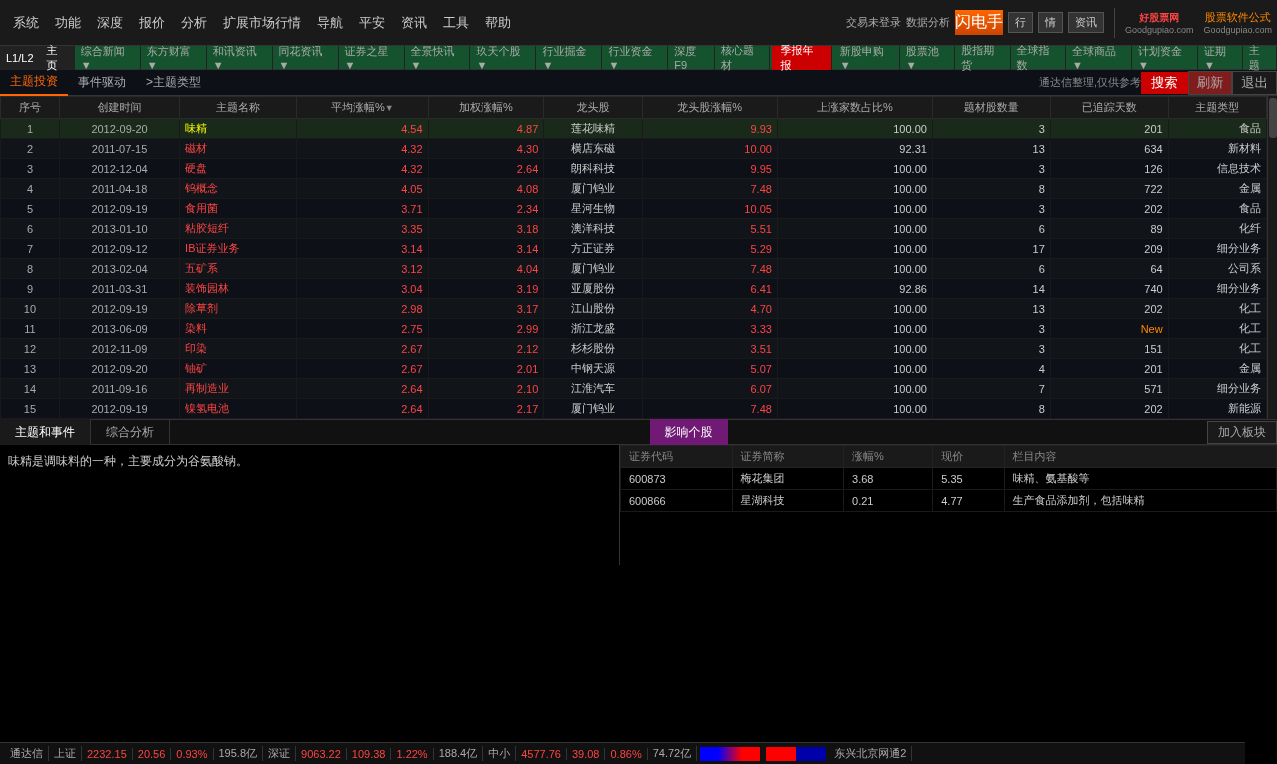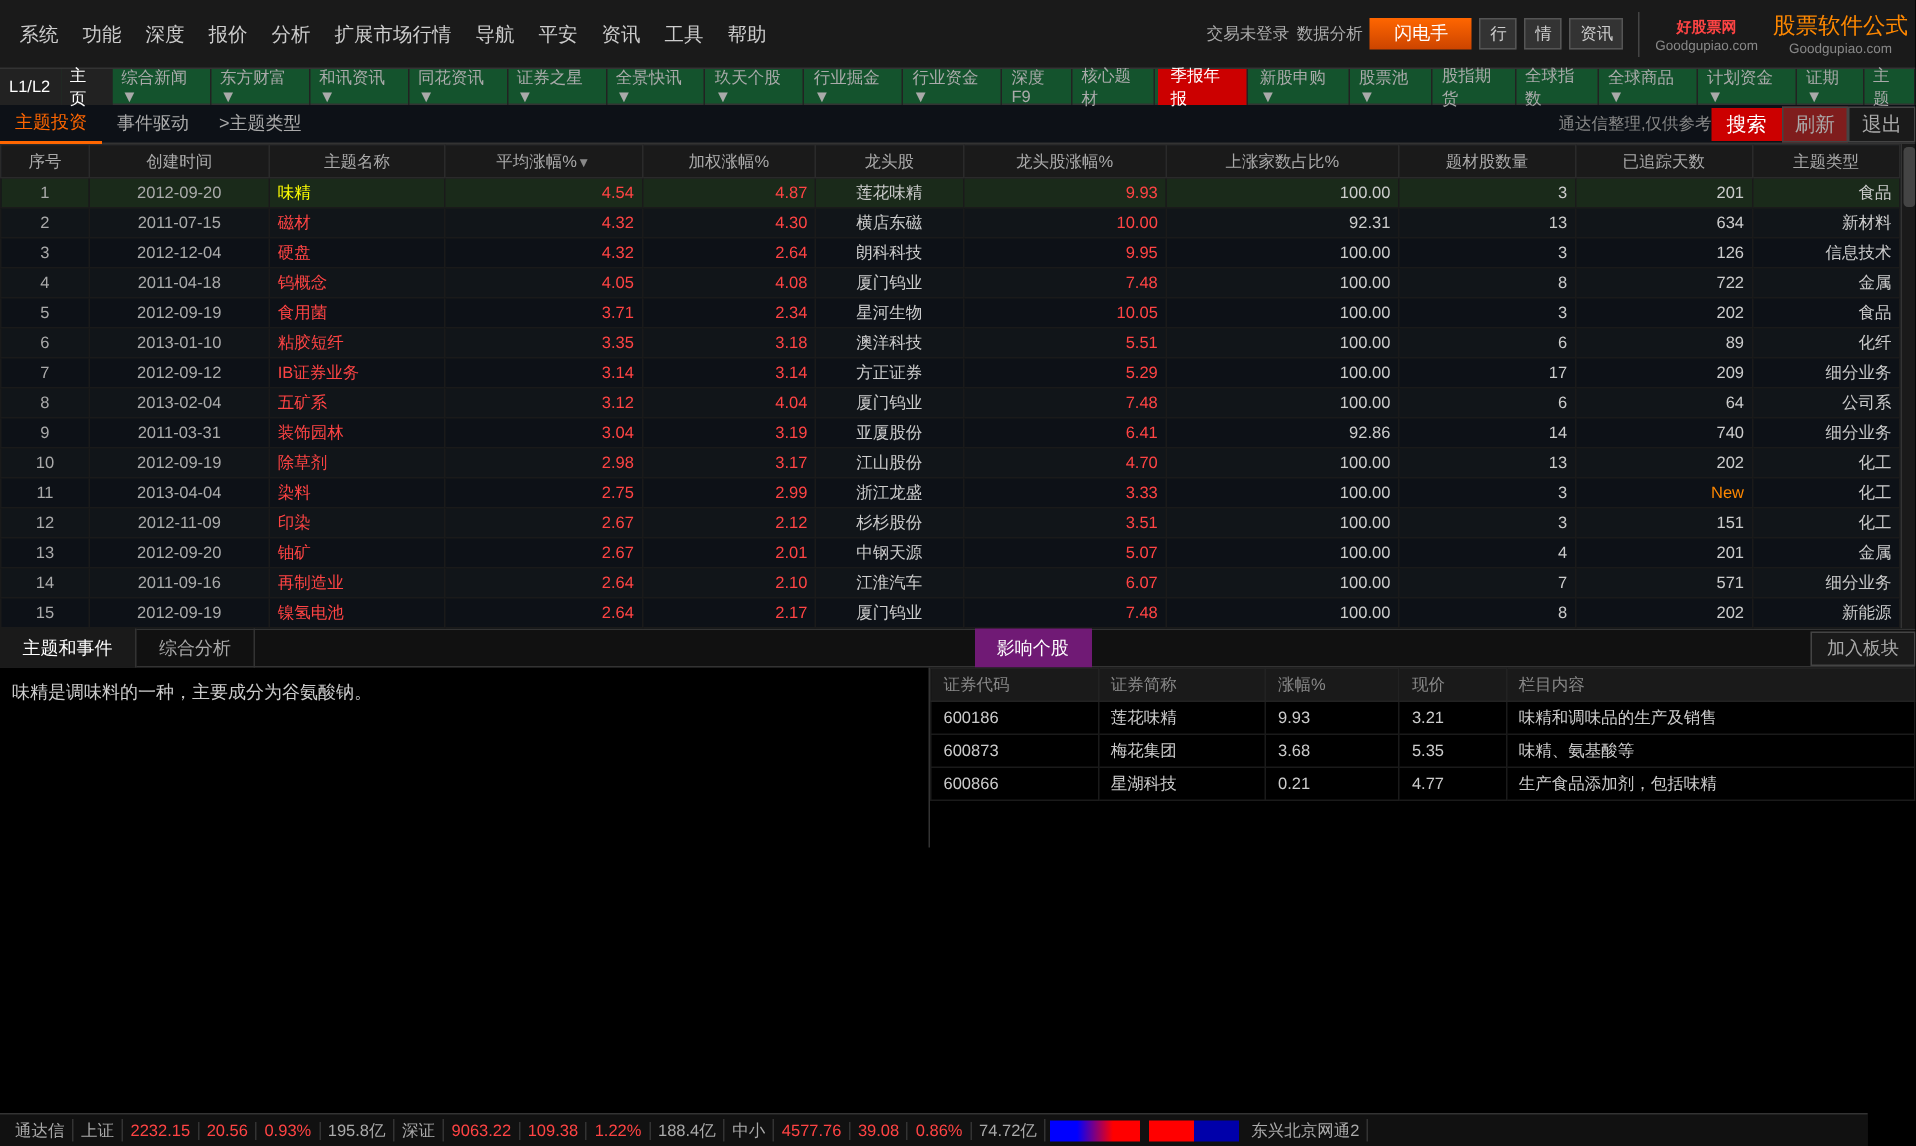--- a/index.html
+++ b/index.html
@@ -4,21 +4,21 @@
   <style>
     * { margin: 0; padding: 0; box-sizing: border-box; }
     body { background: #000; color: #ccc; font-family: 'SimSun', '宋体', sans-serif; font-size: 12px; width: 1277px; height: 764px; overflow: hidden; }
     
     
     .top-bar { background: #1a1a1a; height: 46px; display: flex; align-items: center; border-bottom: 1px solid #333; }
     .top-menu { display: flex; align-items: center; flex: 1; padding: 0 5px; }
     .top-menu-item { color: #ccc; padding: 0 8px; cursor: pointer; font-size: 13px; height: 40px; display: flex; align-items: center; }
     .top-right { display: flex; align-items: center; gap: 5px; padding-right: 5px; }
     .login-btn { color: #aaa; font-size: 11px; cursor: pointer; }
-    .flash-btn { background: linear-gradient(to bottom, #ff6600, #cc4400); color: #fff; padding: 2px 16px; border: none; cursor: pointer; font-size: 12px; }
+    .flash-btn { background: linear-gradient(to bottom, #ff6600, #cc4400); color: #fff; padding: 2px 0; border: none; cursor: pointer; font-size: 16px; }
     .action-btn { background: #333; color: #ccc; border: 1px solid #555; padding: 2px 6px; cursor: pointer; font-size: 11px; }
     
     
     .nav-bar { background: #14532d; height: 24px; display: flex; align-items: center; border-bottom: 1px solid #333; }
     .nav-tab { color: #aaa; padding: 0 6px; height: 24px; display: flex; align-items: center; cursor: pointer; font-size: 11px; border-right: 1px solid #222; }
     .nav-tab.active { color: #fff; background: #222; }
     
     
     .tab-bar { background: #0d1117; height: 26px; display: flex; align-items: center; border-bottom: 1px solid #333; }
     .tab-item { color: #aaa; padding: 0 10px; height: 26px; display: flex; align-items: center; cursor: pointer; font-size: 12px; }
@@ -100,21 +100,21 @@
     <button class="flash-btn">闪电手</button>
     <button class="action-btn">行</button>
     <button class="action-btn">情</button>
     <button class="action-btn">资讯</button>
     <span style="width:1px;background:#444;height:30px;display:inline-block;margin:0 5px;"></span>
     <div style="display:flex;flex-direction:column;align-items:center;">
       <span style="color:#ff4444;font-weight:bold;font-size:10px;">好股票网</span>
       <span style="color:#888;font-size:9px;">Goodgupiao.com</span>
     </div>
     <div style="display:flex;flex-direction:column;align-items:center;margin-left:5px;">
-      <span style="color:#ff8800;font-size:15px;">股票软件公式</span>
+      <span style="color:#ff8800;font-size:11px;">股票软件公式</span>
       <span style="color:#888;font-size:9px;">Goodgupiao.com</span>
     </div>
   </div>
 </div>
 
 <div class="nav-bar">
   <span class="nav-tab active">L1/L2</span>
   <span class="nav-tab active">主页</span>
   <span class="nav-tab">综合新闻▼</span>
   <span class="nav-tab">东方财富▼</span>
@@ -293,21 +293,21 @@
     <td class="pct-col">3.17</td>
     <td class="stock-col">江山股份</td>
     <td class="pct-red">4.70</td>
     <td class="pct-normal">100.00</td>
     <td class="count-col">13</td>
     <td class="count-col">202</td>
     <td class="type-col">化工</td>
   </tr>
           <tr>
     <td class="num-col">11</td>
-    <td class="date-col">2013-04-04</td>
+    <td class="date-col">2013-06-09</td>
     <td class="name-col">染料</td>
     <td class="pct-col">2.75</td>
     <td class="pct-col">2.99</td>
     <td class="stock-col">浙江龙盛</td>
     <td class="pct-red">3.33</td>
     <td class="pct-normal">100.00</td>
     <td class="count-col">3</td>
     <td class="count-col new-badge">New</td>
     <td class="type-col">化工</td>
   </tr>
@@ -389,27 +389,20 @@
       <thead>
         <tr>
           <th>证券代码</th>
           <th>证券简称</th>
           <th>涨幅%</th>
           <th>现价</th>
           <th>栏目内容</th>
         </tr>
       </thead>
       <tbody id="impact-body">
-      <tr>
-    <td class="code-col">600186</td>
-    <td class="stock-name">莲花味精</td>
-    <td class="rise-pct">9.93</td>
-    <td class="price-col">3.21</td>
-    <td class="desc-col">味精和调味品的生产及销售</td>
-  </tr>
           <tr>
     <td class="code-col">600873</td>
     <td class="stock-name">梅花集团</td>
     <td class="rise-pct">3.68</td>
     <td class="price-col">5.35</td>
     <td class="desc-col">味精、氨基酸等</td>
   </tr>
           <tr>
     <td class="code-col">600866</td>
     <td class="stock-name">星湖科技</td>

